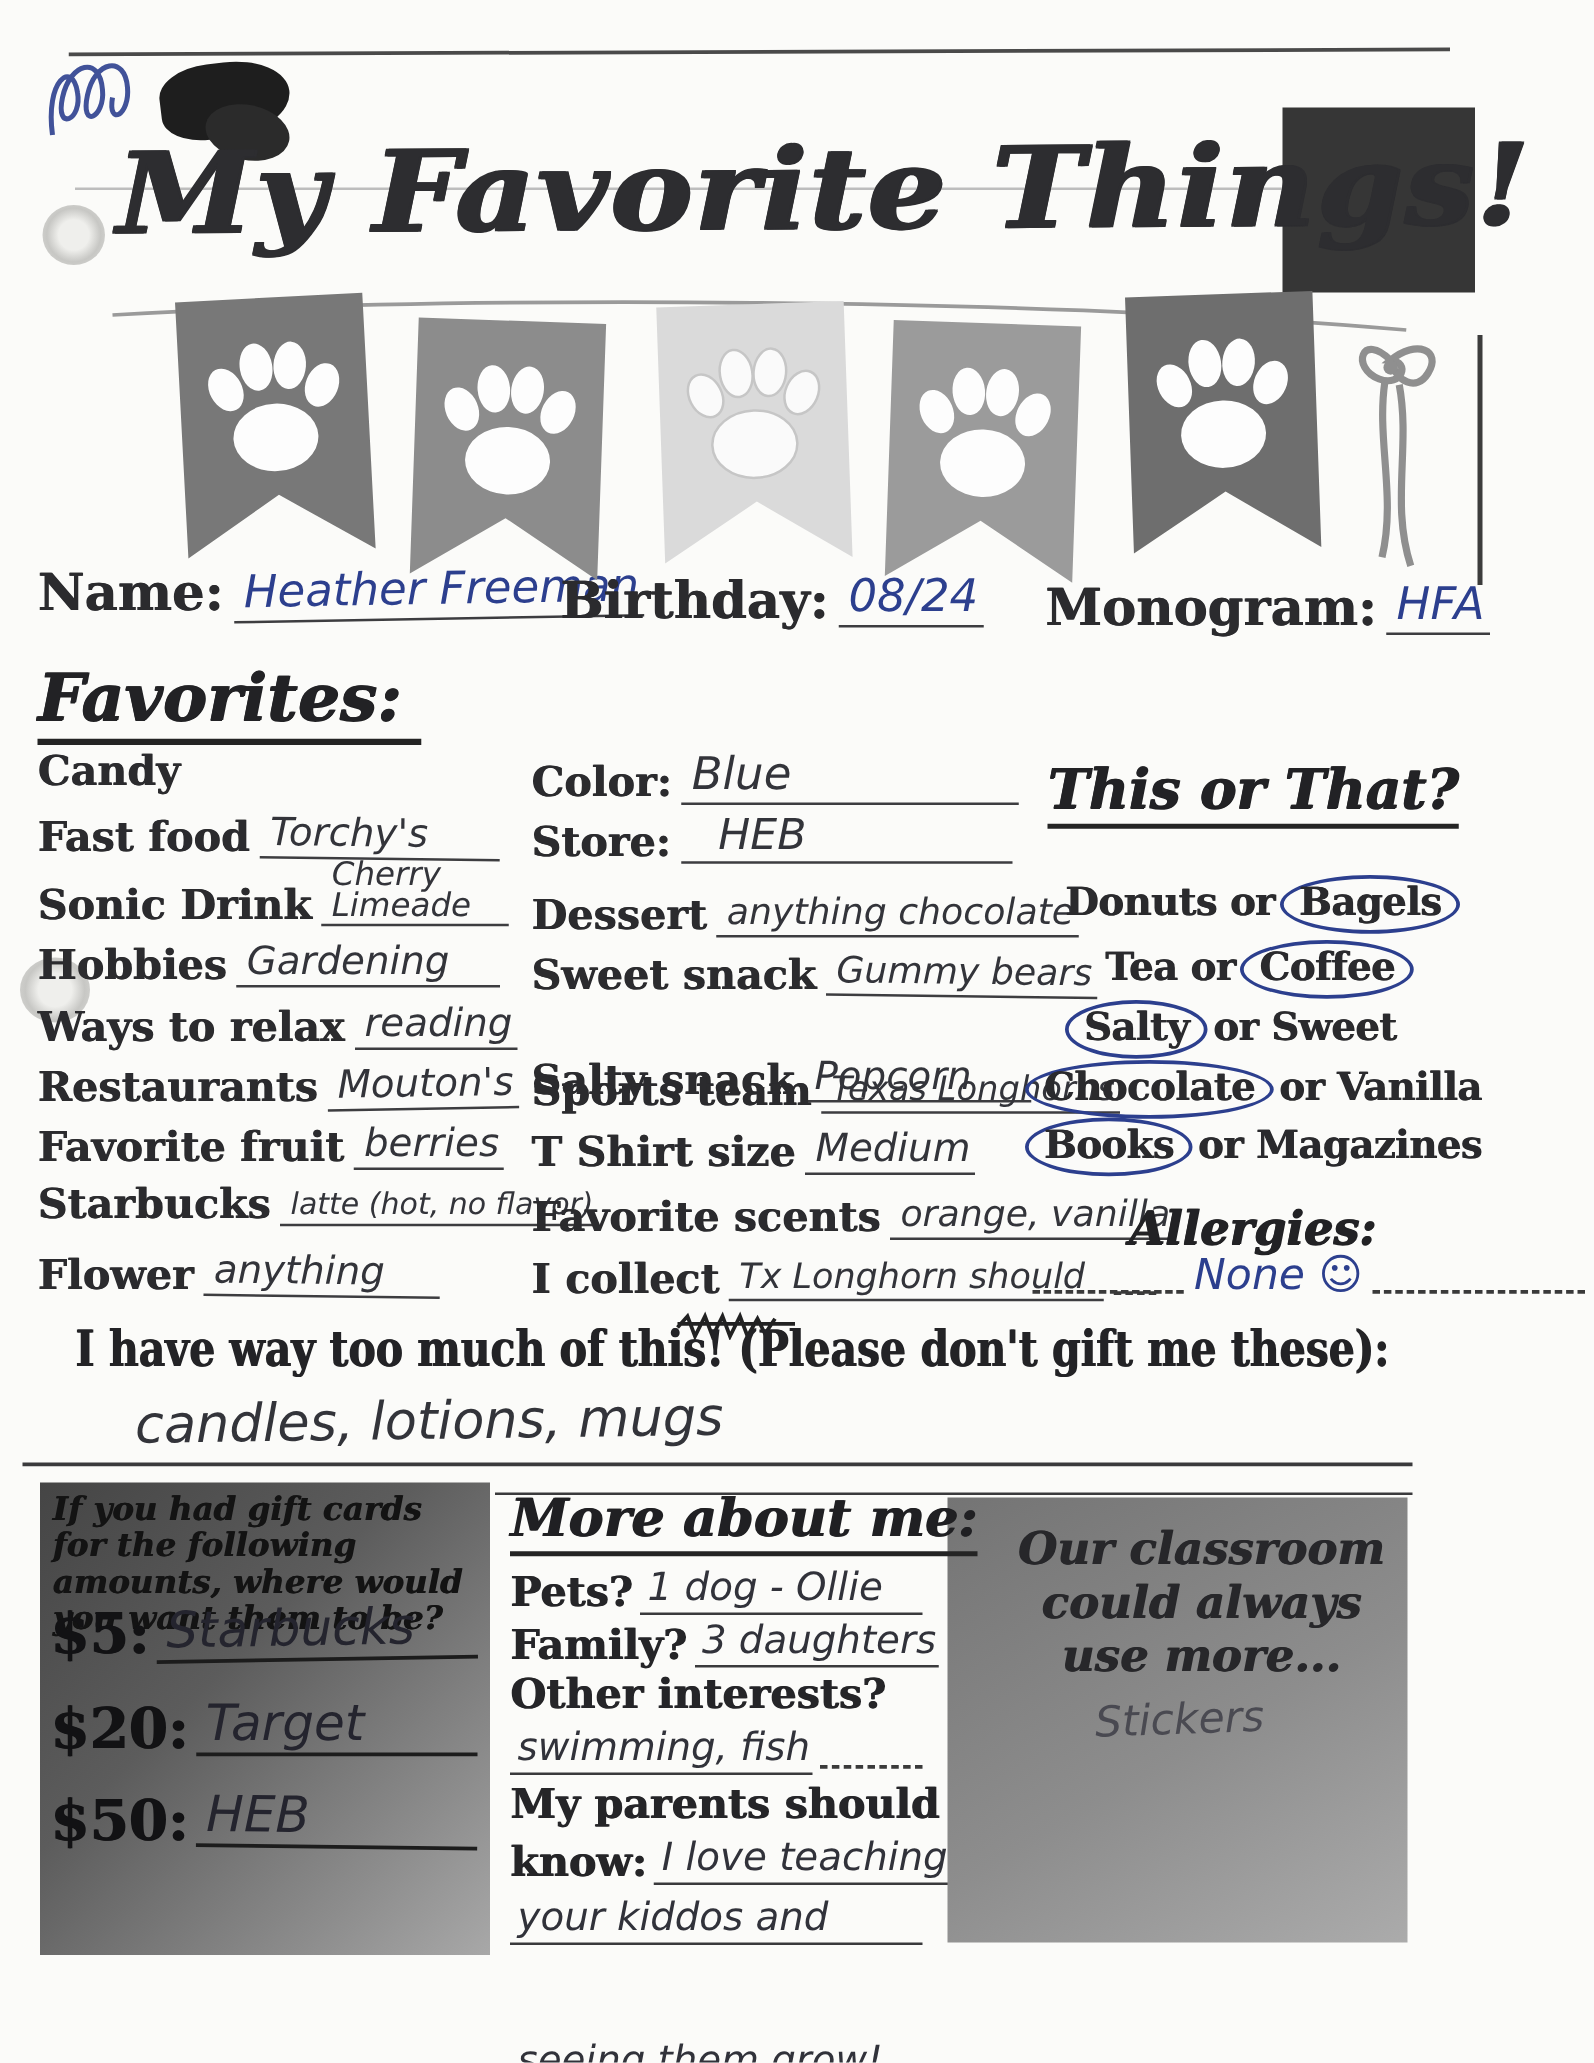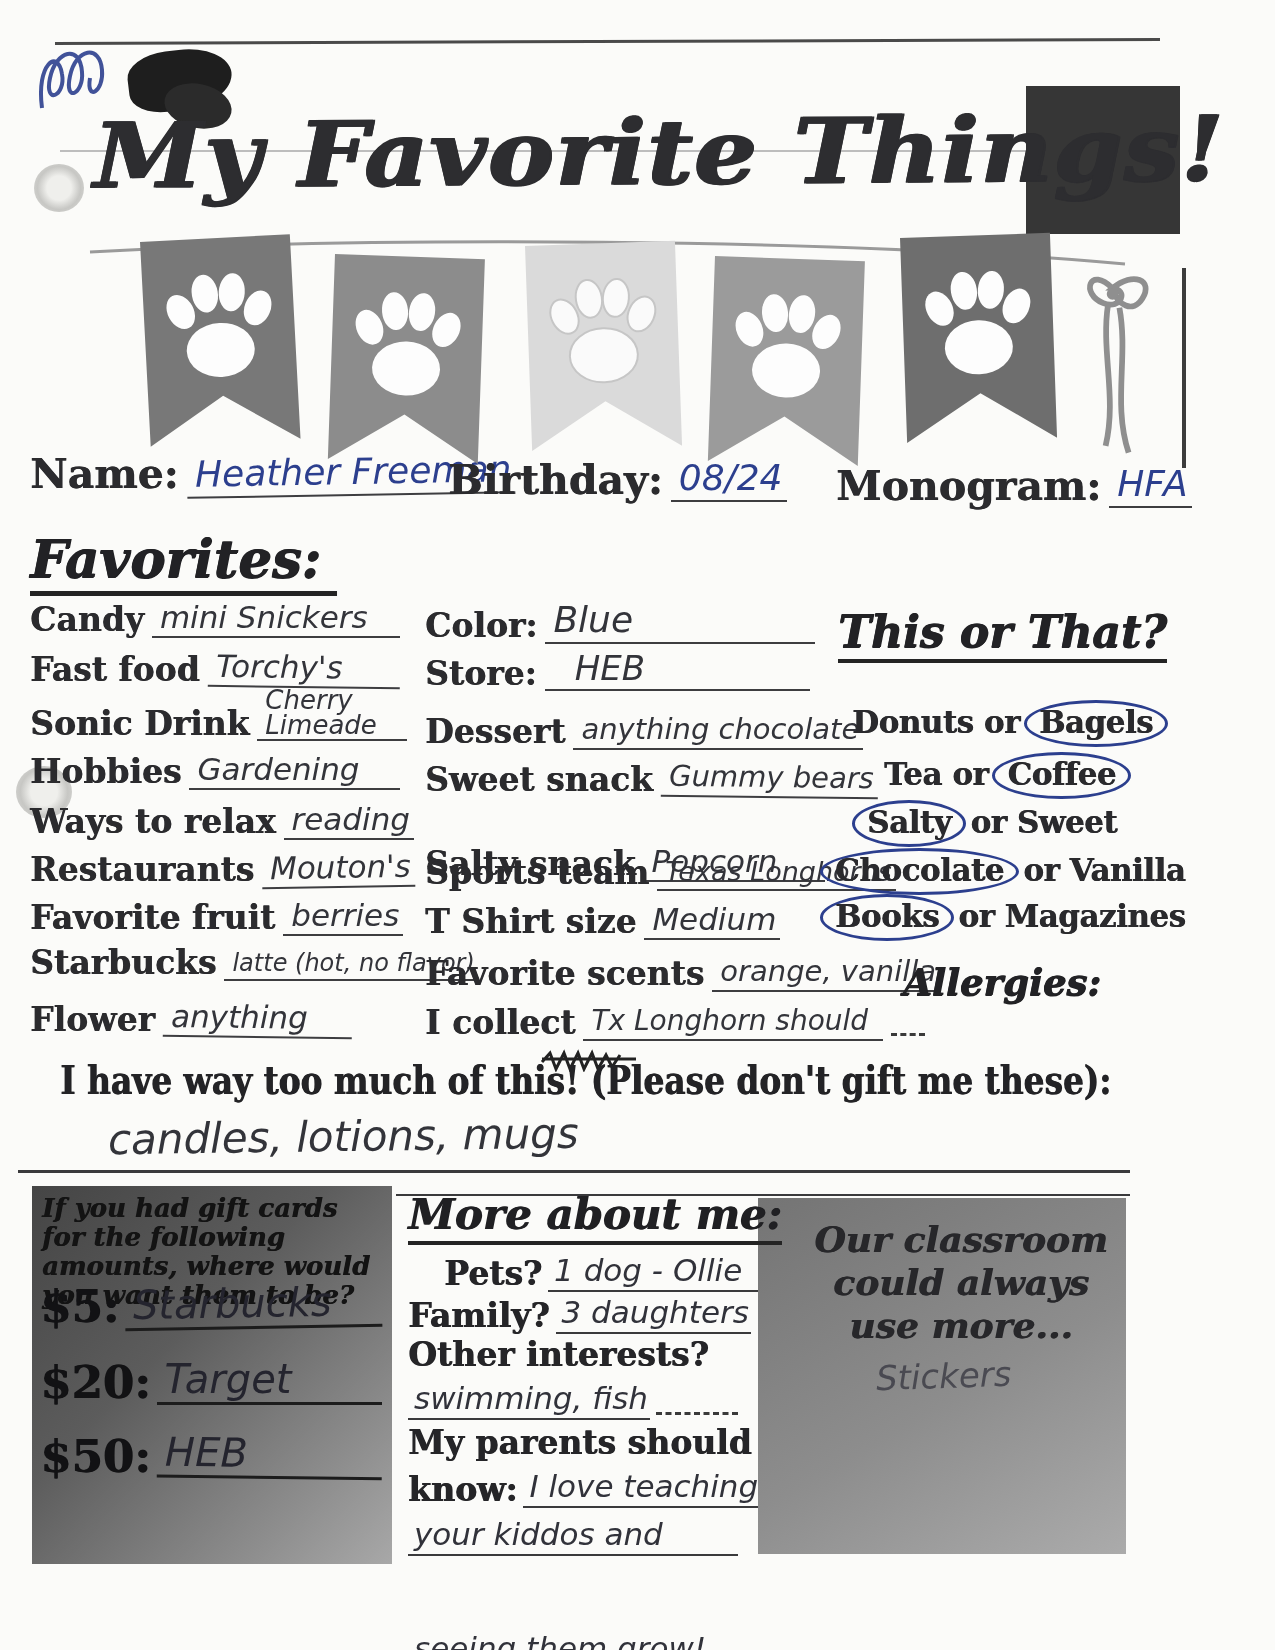--- a/index.html
+++ b/index.html
@@ -201,21 +201,20 @@
   </div>
   <div class="frow" style="left:836px;top:464px;width:352px;">
     <span class="flabel hlabel">Monogram:</span>
     <span class="fval hval ink-blue">HFA</span>
   </div>
 
   <div id="fav-heading" class="heading-italic">Favorites:</div>
 
   <div class="frow" style="left:30px;top:600px;width:370px;">
     <span class="flabel">Candy</span>
-    <span class="fval ink-dark">mini Snickers</span>
   </div>
   <div class="frow" style="left:30px;top:650px;width:370px;">
     <span class="flabel">Fast food</span>
     <span class="fval ink-dark rot-b">Torchy's</span>
   </div>
   <div class="frow" style="left:30px;top:688px;width:390px;">
     <span class="flabel" style="align-self:flex-end;">Sonic Drink</span>
     <span class="fval ink-dark stack">Cherry Limeade</span>
   </div>
   <div class="frow" style="left:30px;top:752px;width:370px;">
@@ -306,20 +305,25 @@
     <span>or</span>
     <span>Vanilla</span>
   </div>
   <div class="tot" style="left:826px;top:894px;">
     <span class="circ">Books</span>
     <span>or</span>
     <span>Magazines</span>
   </div>
 
   <div id="allergies-label" class="heading-italic">Allergies:</div>
+  <div class="frow" style="left:826px;top:1000px;width:442px;align-items:flex-end;">
+    <span class="dash-seg" style="flex:1;"></span>
+    <span class="handline ink-blue" style="position:static;font-size:34px;">None ☺</span>
+    <span class="dash-seg" style="flex:1.4;"></span>
+  </div>
 
   <div id="toomuch">I have way too much of this! (Please don't gift me these):</div>
   <div id="candles" class="handline">candles, lotions, mugs</div>
   <div class="rule" style="left:18px;top:1170px;width:1112px;"></div>
   <div class="rule" style="left:396px;top:1194px;width:734px;border-bottom-width:2px;"></div>
 
   <div id="giftbox">
     <div class="prompt">If you had gift cards for the following amounts, where would you want them to be?</div>
     <div class="gift-row" style="top:96px;">
       <span class="gift-label">$5:</span>
@@ -331,21 +335,21 @@
     </div>
     <div class="gift-row" style="top:246px;">
       <span class="gift-label">$50:</span>
       <span class="gift-val rot-b">HEB</span>
     </div>
   </div>
 
   <div id="aboutcol">
     <span id="about-heading">More about me:</span>
   </div>
-  <div class="about-row" style="top:1252px;width:330px;margin-left:36px;">
+  <div class="about-row" style="top:1252px;width:330px;">
     <span class="about-label">Pets?</span>
     <span class="about-val">1 dog - Ollie</span>
   </div>
   <div class="about-row" style="top:1294px;width:338px;">
     <span class="about-label">Family?</span>
     <span class="about-val">3 daughters</span>
   </div>
   <div class="about-row" style="top:1338px;width:330px;">
     <span class="about-label">Other interests?</span>
   </div>

